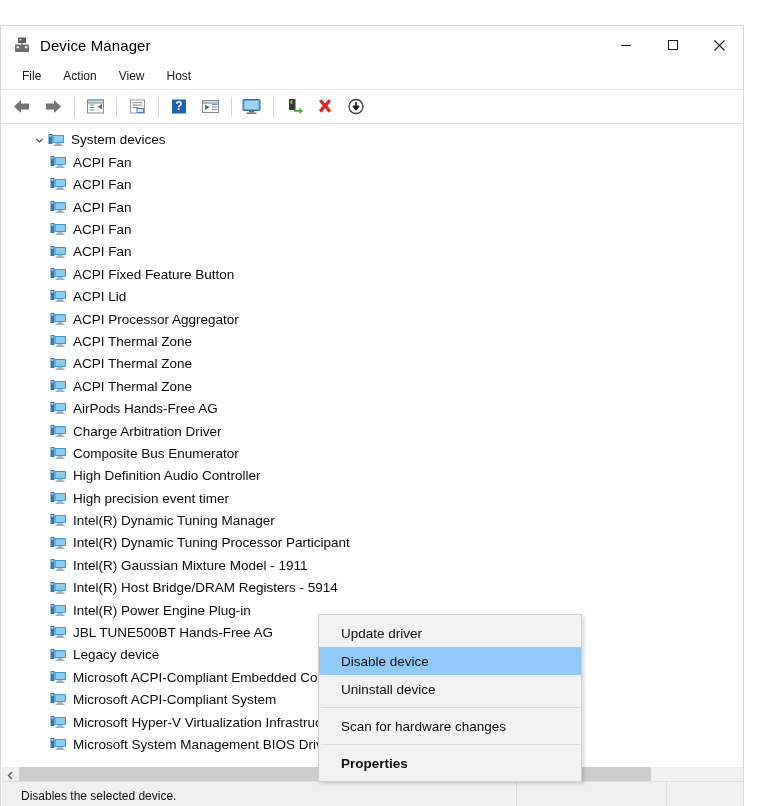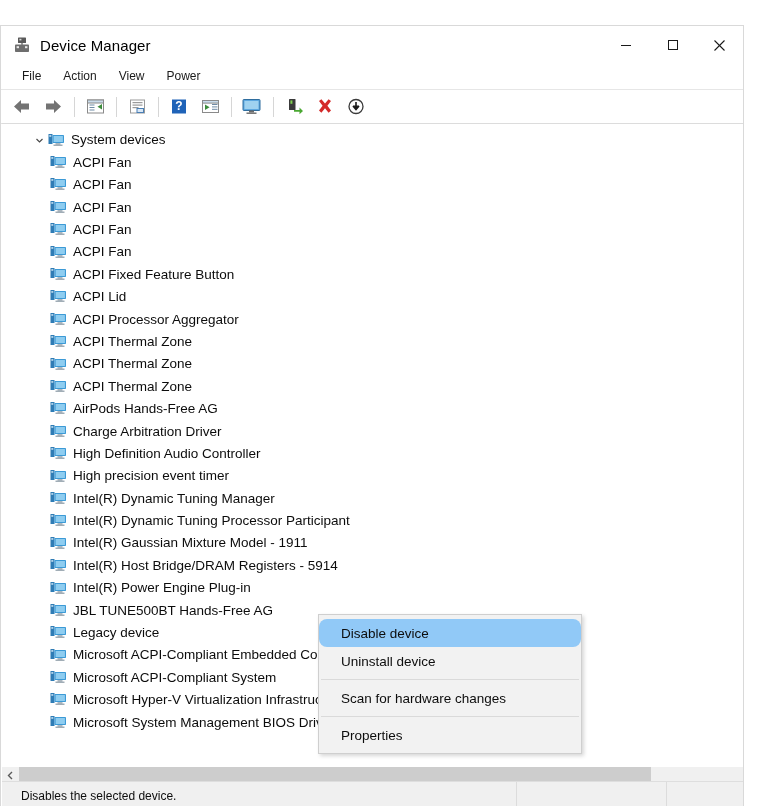--- a/index.html
+++ b/index.html
@@ -240,23 +240,22 @@
     height: 28px;
     display: flex;
     align-items: center;
     padding-left: 22px;
     font-size: 13.5px;
     color: #0d0d0d;
     cursor: default;
   }
   .ctx-item.highlight {
     background: #91c9f7;
-    border-radius: 8px;
-  }
-  .ctx-item.bold { font-weight: normal; }
+  }
+  .ctx-item.bold { font-weight: bold; }
   .ctx-sep {
     height: 1px;
     background: #dadada;
     margin: 4px 2px;
   }
 
   
   .statusbar {
     position: absolute;
     left: 1px;
@@ -327,21 +326,21 @@
             <line x1="11.5" y1="1.5" x2="1.5" y2="11.5" stroke="#1a1a1a" stroke-width="1.1"></line>
           </svg>
       </div>
     </div>
   </div>
 
   <div class="menubar">
     <div class="menu-item">File</div>
     <div class="menu-item">Action</div>
     <div class="menu-item">View</div>
-    <div class="menu-item">Power</div>
+    <div class="menu-item">Host</div>
   </div>
 
   <div class="toolbar">
     <div class="tb-btn">
       <svg width="20" height="17" viewBox="0 0 20 17">
         <path d="M9 2 L2 8.5 L9 15 L9 11.5 L17 11.5 L17 5.5 L9 5.5 Z" fill="#737373"></path>
       </svg>
     </div>
     <div class="tb-btn">
       <svg width="20" height="17" viewBox="0 0 20 17">
@@ -613,20 +612,33 @@
           <div class="row">
             <div class="hit indent-child">
   <svg class="devicon" viewBox="0 0 17 15">
     <rect x="0.5" y="1" width="4" height="10" fill="#2f7cb5"></rect>
     <rect x="1.3" y="2.2" width="2" height="1.5" fill="#cfe6f5"></rect>
     <rect x="4.5" y="2" width="11.5" height="8" rx="0.7" fill="#3c9ad6"></rect>
     <rect x="5.6" y="3" width="9.3" height="6" fill="#8fcdf0"></rect>
     <rect x="7.5" y="10.3" width="5" height="1.3" fill="#8a9aa5"></rect>
     <rect x="5.5" y="11.6" width="9" height="1.2" fill="#8a9aa5"></rect>
   </svg>
+              <span class="label">Composite Bus Enumerator</span>
+            </div>
+          </div>
+          <div class="row">
+            <div class="hit indent-child">
+  <svg class="devicon" viewBox="0 0 17 15">
+    <rect x="0.5" y="1" width="4" height="10" fill="#2f7cb5"></rect>
+    <rect x="1.3" y="2.2" width="2" height="1.5" fill="#cfe6f5"></rect>
+    <rect x="4.5" y="2" width="11.5" height="8" rx="0.7" fill="#3c9ad6"></rect>
+    <rect x="5.6" y="3" width="9.3" height="6" fill="#8fcdf0"></rect>
+    <rect x="7.5" y="10.3" width="5" height="1.3" fill="#8a9aa5"></rect>
+    <rect x="5.5" y="11.6" width="9" height="1.2" fill="#8a9aa5"></rect>
+  </svg>
               <span class="label">High Definition Audio Controller</span>
             </div>
           </div>
           <div class="row">
             <div class="hit indent-child">
   <svg class="devicon" viewBox="0 0 17 15">
     <rect x="0.5" y="1" width="4" height="10" fill="#2f7cb5"></rect>
     <rect x="1.3" y="2.2" width="2" height="1.5" fill="#cfe6f5"></rect>
     <rect x="4.5" y="2" width="11.5" height="8" rx="0.7" fill="#3c9ad6"></rect>
     <rect x="5.6" y="3" width="9.3" height="6" fill="#8fcdf0"></rect>
@@ -807,20 +819,21 @@
       </div>
       <div class="hs-arrow">
         <svg width="7" height="9" viewBox="0 0 7 9">
             <path d="M2 1 L5.5 4.5 L2 8" fill="none" stroke="#5a5a5a" stroke-width="1.4"></path>
           </svg>
       </div>
     </div>
   </div>
 
   <div class="ctxmenu" id="ctxmenu">
+      <div class="ctx-item">Update driver</div>
       <div class="ctx-item highlight">Disable device</div>
       <div class="ctx-item">Uninstall device</div>
       <div class="ctx-sep"></div>
       <div class="ctx-item">Scan for hardware changes</div>
       <div class="ctx-sep"></div>
       <div class="ctx-item bold">Properties</div>
     </div>
 
   <div class="statusbar">
     <div class="status-cell main">Disables the selected device.</div>

